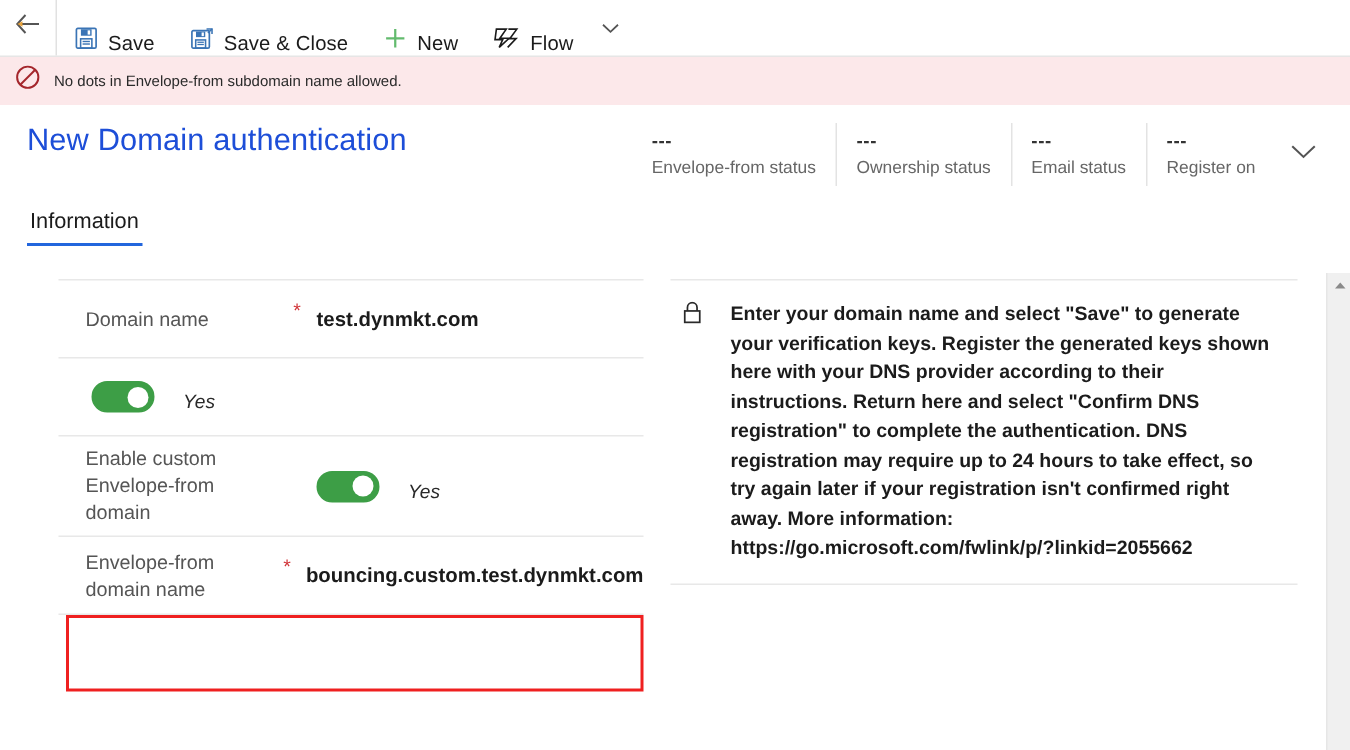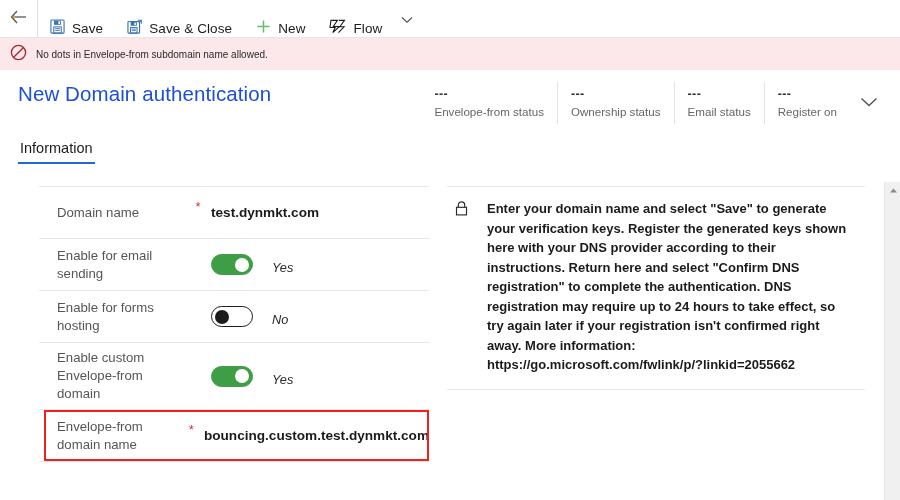--- a/index.html
+++ b/index.html
@@ -391,40 +391,29 @@
 
     <div class="form-panel">
 
       <div class="form-row">
         <div class="row-label">Domain name</div>
         <div class="req-star">*</div>
         <div class="row-value">test.dynmkt.com</div>
       </div>
 
       <div class="form-row">
-        <div class="row-label">Enable for email sending</div>
         <div class="req-star"></div>
         <div class="row-control">
           <div class="toggle on">
             <div class="knob"></div>
           </div>
           <span class="toggle-text">Yes</span>
         </div>
       </div>
 
-      <div class="form-row">
-        <div class="row-label">Enable for forms hosting</div>
-        <div class="req-star"></div>
-        <div class="row-control">
-          <div class="toggle off">
-            <div class="knob"></div>
-          </div>
-          <span class="toggle-text">No</span>
-        </div>
-      </div>
 
       <div class="form-row">
         <div class="row-label">Enable custom Envelope-from domain</div>
         <div class="req-star"></div>
         <div class="row-control">
           <div class="toggle on">
             <div class="knob"></div>
           </div>
           <span class="toggle-text">Yes</span>
         </div>

